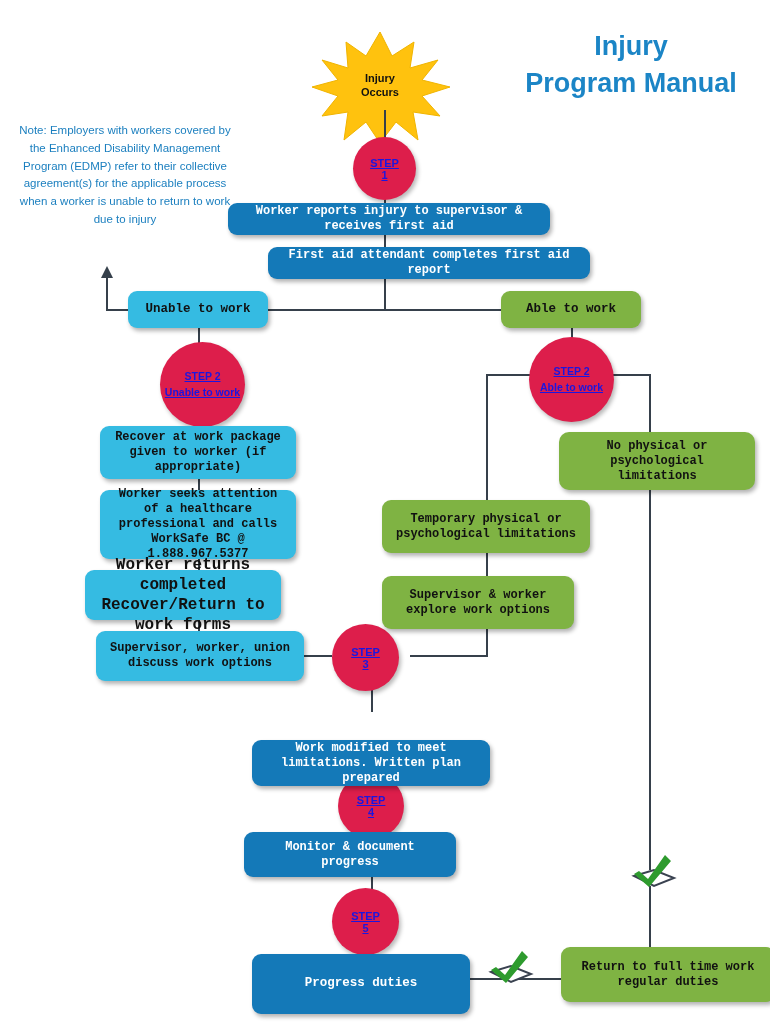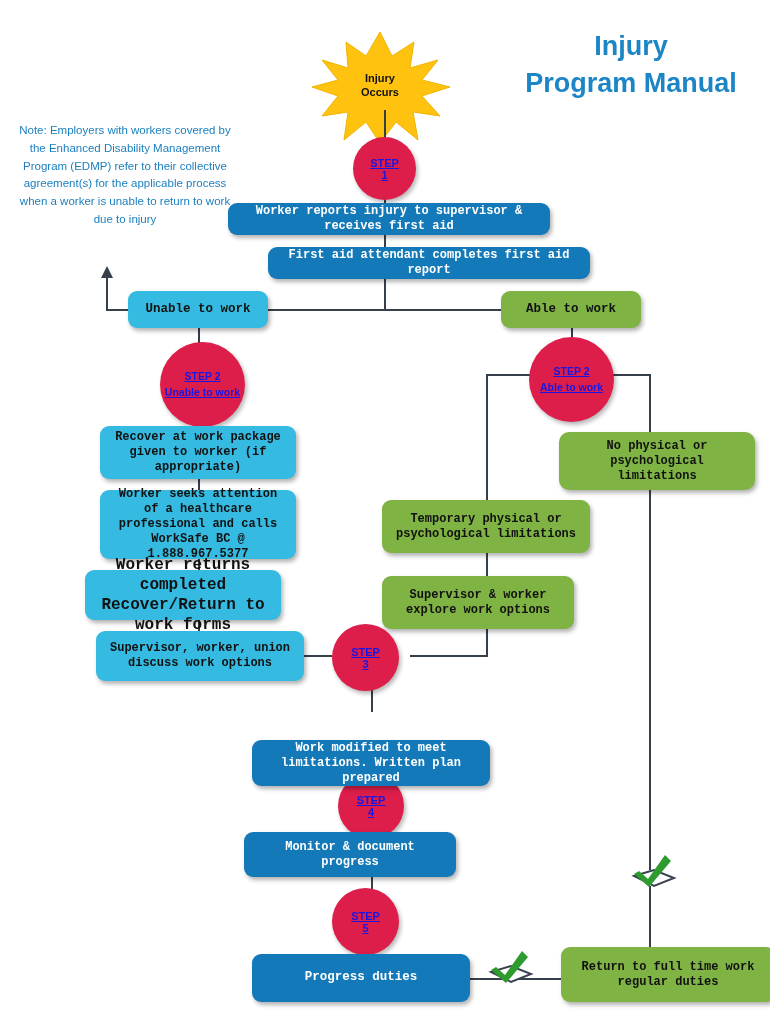--- a/index.html
+++ b/index.html
@@ -169,21 +169,21 @@
   <div class="node box-green" style="left:559px;top:432px;width:196px;height:58px;font-size:12px;border-radius:10px;">No physical or psychological limitations</div>
 
   <div class="node box-green" style="left:382px;top:500px;width:208px;height:53px;font-size:12px;">Temporary physical or psychological limitations</div>
 
   <div class="node box-green" style="left:382px;top:576px;width:192px;height:53px;font-size:12px;">Supervisor &amp; worker explore work options</div>
 
   <div class="node box-darkblue" style="left:252px;top:711px;width:238px;height:46px;font-size:12px;margin-top:29px;">Work modified to meet limitations. Written plan prepared</div>
 
   <div class="node box-darkblue" style="left:244px;top:832px;width:212px;height:45px;font-size:12px;">Monitor &amp; document progress</div>
 
-  <div class="node box-darkblue" style="left:252px;top:954px;width:218px;height:48px;font-size:12.5px;">Progress duties</div>
+  <div class="node box-darkblue" style="left:252px;top:954px;width:218px;height:60px;font-size:12.5px;">Progress duties</div>
 
   <div class="node box-green" style="left:561px;top:947px;width:214px;height:55px;font-size:12px;">Return to full time work regular duties</div>
 
   <div class="checkicon" style="left:628px;top:848px;">
     <svg viewBox="0 0 52 44" width="52" height="44">
       <polygon points="6,28 26,22 46,30 26,38" fill="#ffffff" stroke="#3A4250" stroke-width="2"></polygon>
       <path d="M11 23 L20 31 L37 7 L43 13 L21 39 L6 26 Z" fill="#2E9B2E"></path>
     </svg>
   </div>
 

